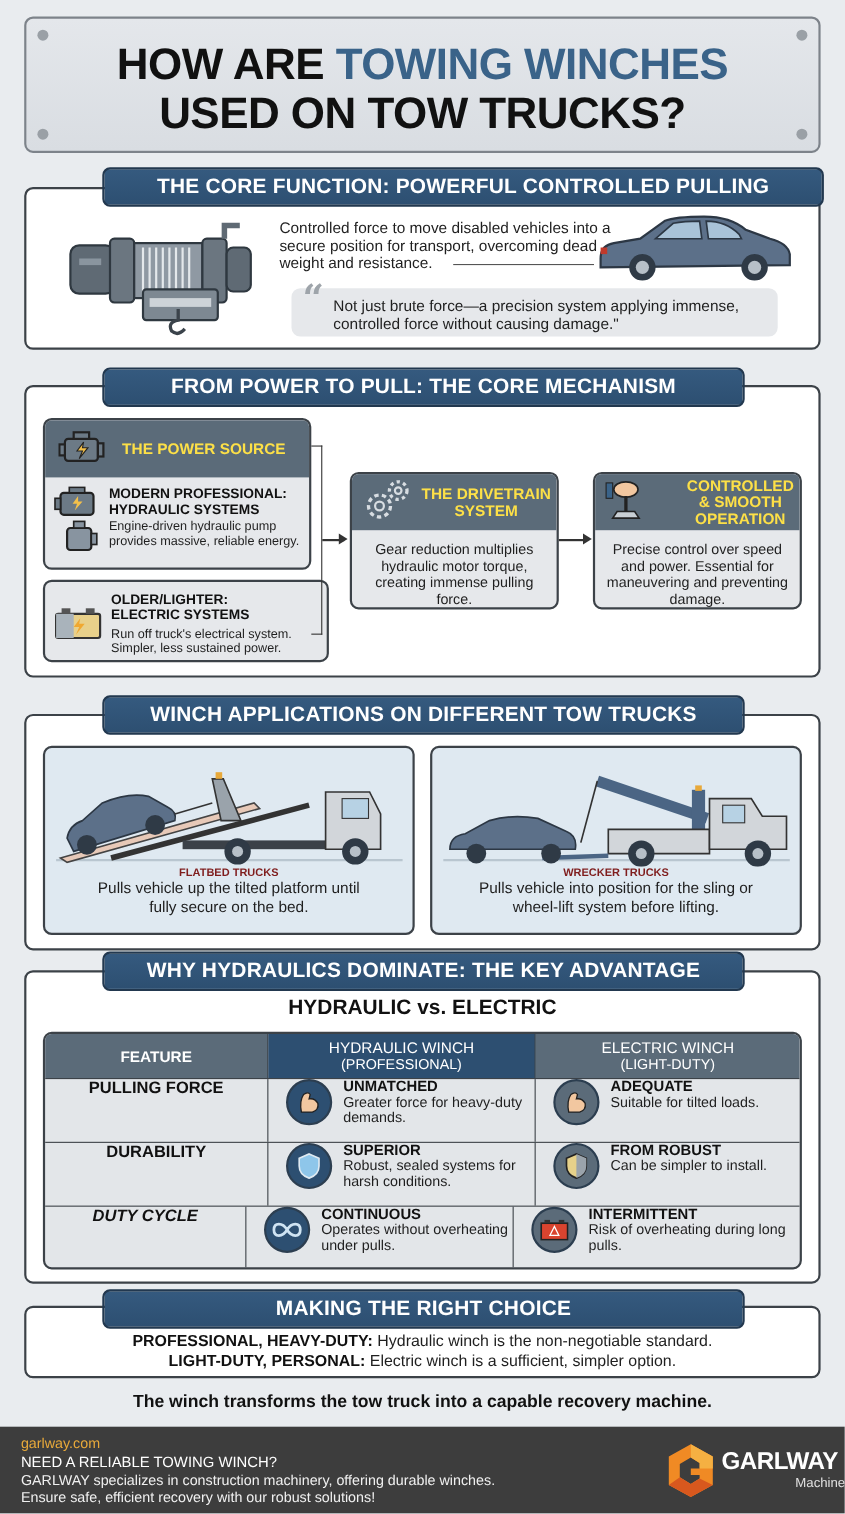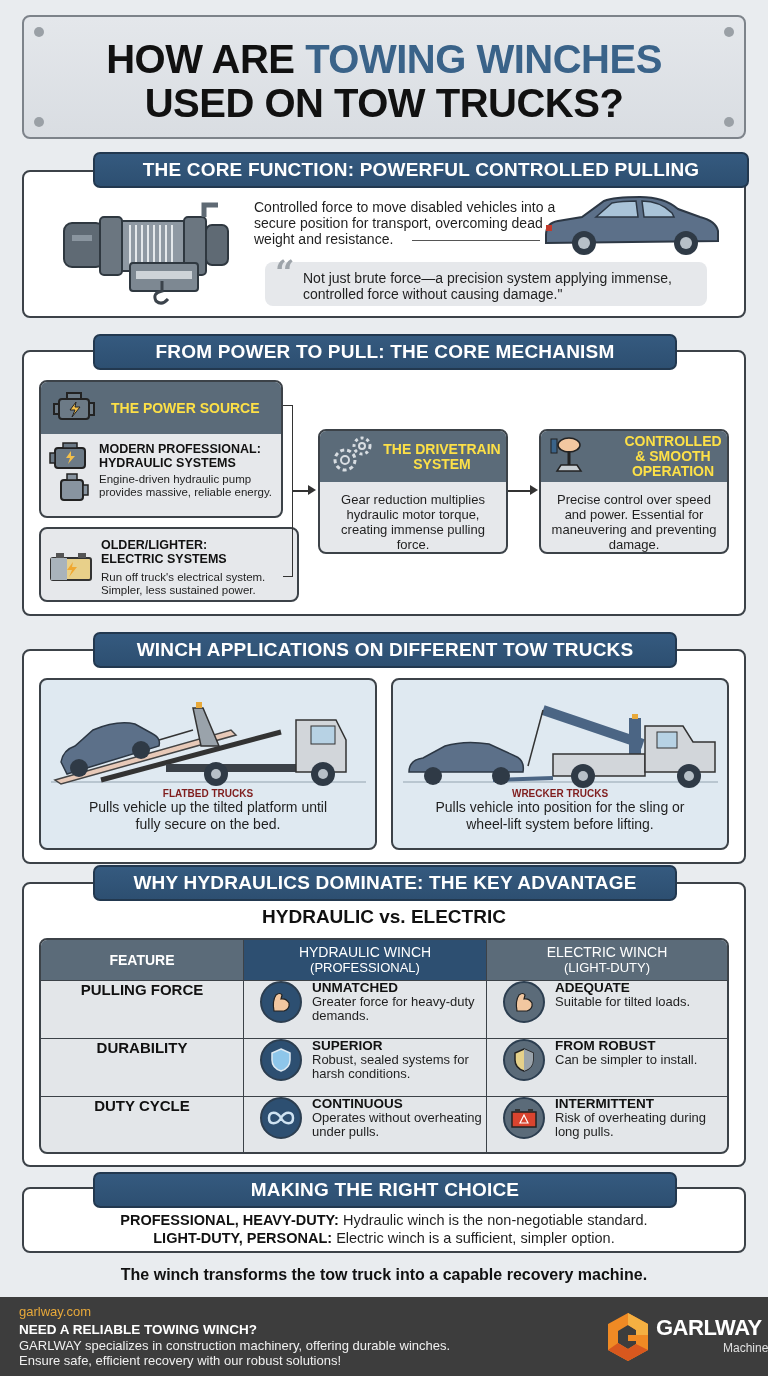--- a/index.html
+++ b/index.html
@@ -69,21 +69,21 @@
   .cell-title { font-weight: 700; font-size: 13.5px; line-height: 14px; color: #111; }
   .cell-text { font-size: 13px; line-height: 14px; color: #1f1f1f; }
 
   
   .choice-line { font-size: 14.5px; line-height: 18px; color: #1f1f1f; text-align: center; }
   .choice-line b { font-weight: 700; color: #111; }
 
   
   .footer { left: 0; top: 1297px; width: 768px; height: 79px; background: #3d3d3d; }
   .footer .site { color: #e8a93a; font-size: 13px; }
-  .footer .f-head { color: #fff; font-size: 13.5px; font-weight: 700; }
+  .footer .f-head { color: #fff; font-size: 13.5px; font-weight: 400; }
   .footer .f-text { color: #f0f0f0; font-size: 13px; line-height: 14px; }
 </style>
 </head>
 <body>
 
 <div class="abs title-plate">
   <span class="rivet" style="left:10px;top:10px"></span>
   <span class="rivet" style="right:10px;top:10px"></span>
   <span class="rivet" style="left:10px;bottom:10px"></span>
   <span class="rivet" style="right:10px;bottom:10px"></span>
@@ -351,21 +351,21 @@
           </svg>
       </span>
       <div>
         <div class="cell-title">FROM ROBUST</div>
         <div class="cell-text">Can be simpler to install.</div>
       </div>
     </div>
   </div>
 
   <div class="trow">
-    <div class="td feature" style="width:203px;">DUTY CYCLE</div>
+    <div class="td feature" style="width:183px;font-style:italic;">DUTY CYCLE</div>
     <div class="td" style="width:243px;">
       <span class="cell-icon" style="background:#2d4f71;">
         <svg width="30" height="18" viewBox="0 0 30 18">
             <path d="M15 9 C11 2 3 2 3 9 C3 16 11 16 15 9 C19 2 27 2 27 9 C27 16 19 16 15 9 Z" fill="none" stroke="#cfe3f2" stroke-width="2.5"></path>
           </svg>
       </span>
       <div>
         <div class="cell-title">CONTINUOUS</div>
         <div class="cell-text">Operates without overheating under pulls.</div>
       </div>

